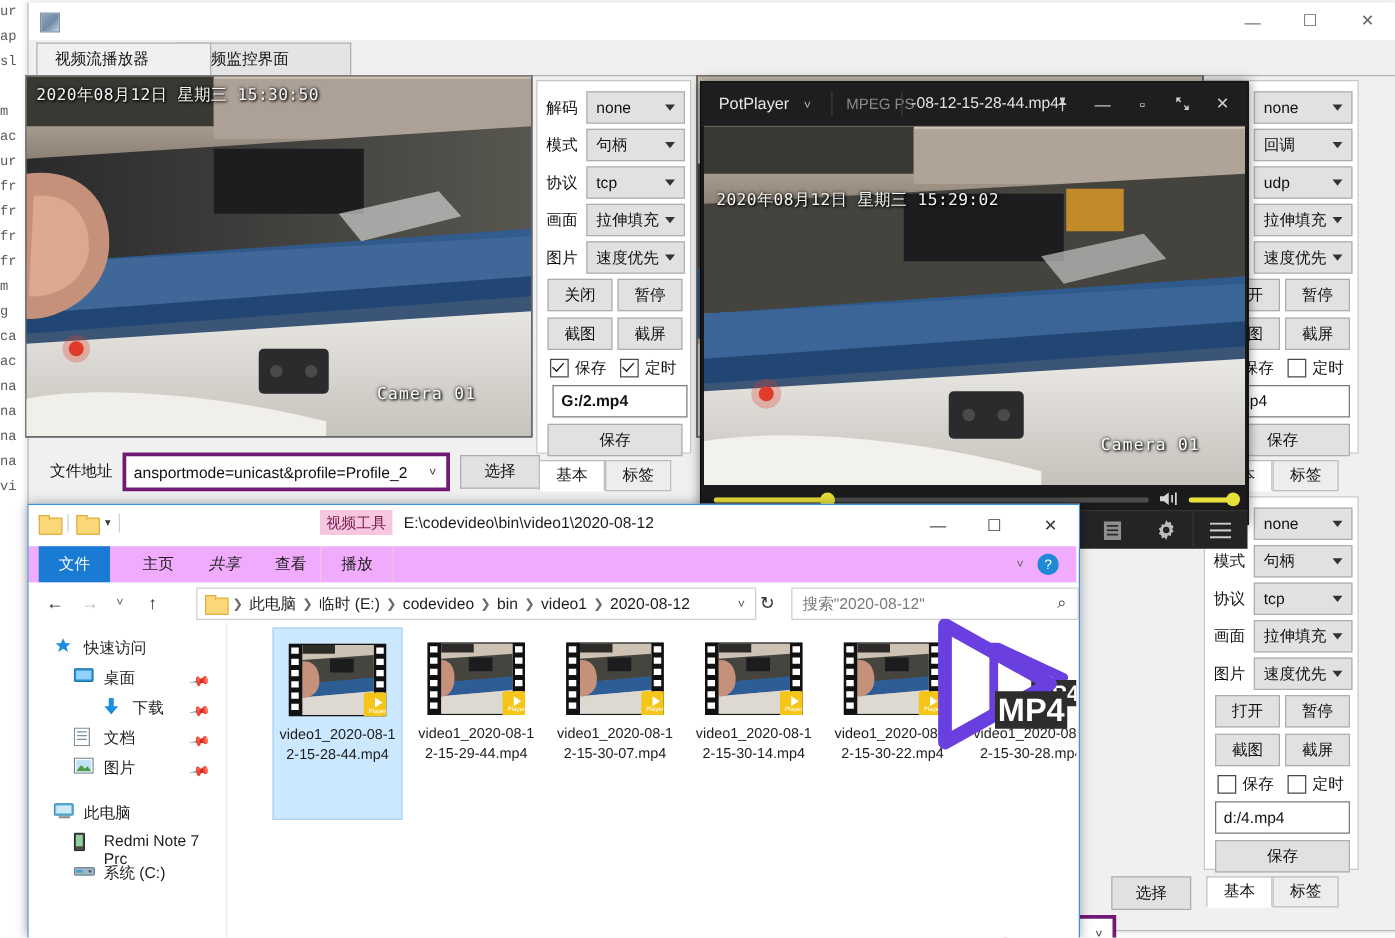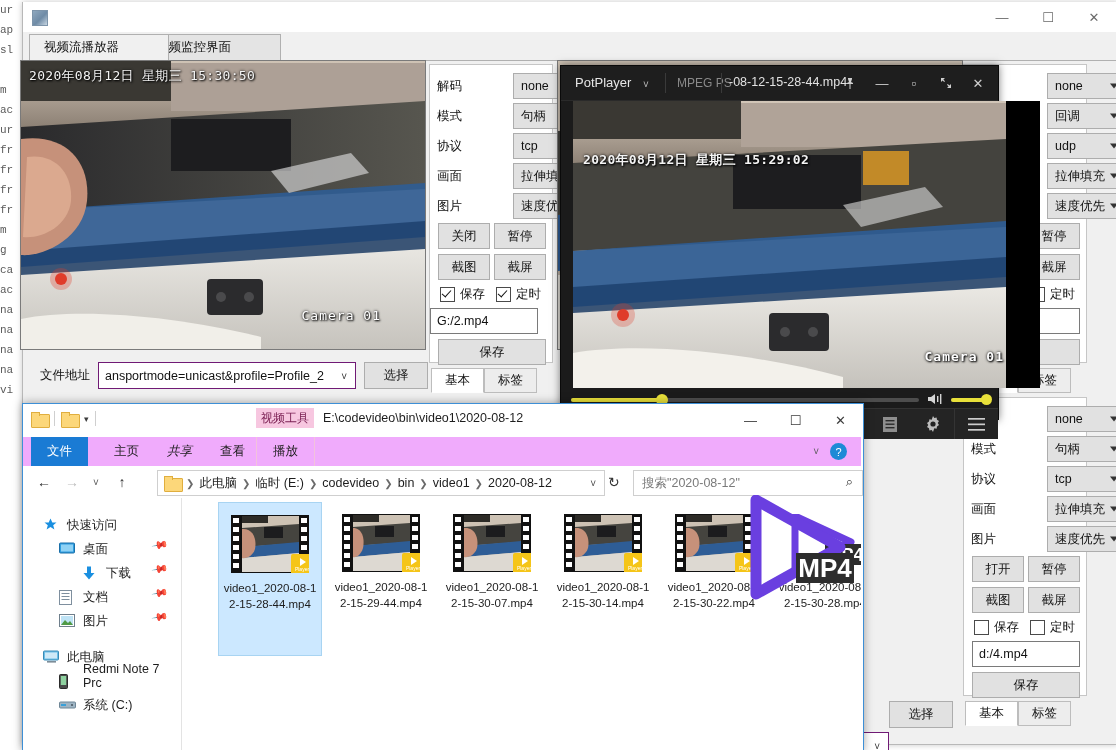--- a/index.html
+++ b/index.html
@@ -34,56 +34,56 @@
   .apptab.active{background:#f0f0f0;border-bottom:1px solid #f0f0f0;}
   
   .videopane{position:absolute;border:1px solid #7a7a7a;overflow:hidden;background:#2c2c2c;}
   .vidimg{position:absolute;left:0;top:0;width:100%;height:100%;}
   .osd-time{position:absolute;left:8px;top:6px;font-family:"DejaVu Sans Mono","Liberation Mono",monospace;
      font-size:13px;color:#f4f4f4;text-shadow:0 0 3px #000,1px 1px 2px #000;letter-spacing:.3px;white-space:nowrap;}
   .osd-cam{position:absolute;right:44px;bottom:26px;font-family:"DejaVu Sans Mono","Liberation Mono",monospace;
      font-size:13px;color:#fff;text-shadow:0 0 3px #000,1px 1px 2px #000;letter-spacing:1px;}
   
   .ctrlbox{position:absolute;background:#ffffff;border:1px solid #c6c6c6;}
-  .crow{position:absolute;display:flex;align-items:center;gap:44px;}
+  .crow{position:absolute;display:flex;align-items:center;}
   .clabel{font-size:12.5px;color:#111;white-space:nowrap;}
   .ccombo{position:relative;height:24px;background:#e1e1e1;border:1px solid #adadad;
     display:flex;align-items:center;padding-left:7px;font-size:12.5px;color:#111;}
   .ccombo .arw{position:absolute;right:7px;top:50%;transform:translateY(-50%);
     width:0;height:0;border-left:4px solid transparent;border-right:4px solid transparent;border-top:5px solid #333;}
   .cbtn{height:24px;background:#e1e1e1;border:1px solid #adadad;display:flex;align-items:center;
     justify-content:center;font-size:12.5px;color:#111;}
   .ccheck{display:flex;align-items:center;font-size:12.5px;color:#111;}
   .ccheck .box{width:13px;height:13px;border:1px solid #4a4a4a;background:#fff;margin-right:5px;
     position:relative;flex:none;}
   .ccheck.on .box::after{content:"";position:absolute;left:3px;top:0px;width:4px;height:8px;
     border:solid #111;border-width:0 1.6px 1.6px 0;transform:rotate(42deg);}
   .ctext{height:24px;background:#fff;border:1px solid #7a7a7a;display:flex;align-items:center;
     padding-left:6px;font-size:12.5px;color:#111;}
   .tabstrip{position:absolute;display:flex;align-items:flex-end;}
   .stab{height:23px;line-height:22px;padding:0 13px;font-size:12.5px;border:1px solid #bdbdbd;
     background:#ededed;color:#111;}
   .stab.active{background:#fff;border-bottom-color:#fff;}
   
   .addrrow{position:absolute;display:flex;align-items:center;gap:8px;}
-  .addrcombo{position:relative;height:25px;background:#fff;border:1px solid #701a75;display:flex;
+  .addrcombo{position:relative;height:25px;background:#fff;border:3px solid #701a75;display:flex;
     align-items:center;padding-left:6px;font-size:12.5px;color:#111;}
   .addrcombo .arw{position:absolute;right:8px;top:50%;transform:translateY(-50%);color:#333;font-size:10px;}
   
   #potplayer{position:absolute;left:560px;top:65px;width:437px;height:353px;background:#1b1b1b;
     border:1px solid #0a0a0a;box-shadow:0 0 8px rgba(0,0,0,.5);}
   #pp-title{height:34px;background:#1e1e1e;position:relative;border-bottom:1px solid #2a2a2a;}
   #pp-title .pp-name{position:absolute;left:14px;top:9px;font-size:13px;color:#e6e6e6;}
   #pp-title .pp-chev{position:absolute;left:82px;top:13px;color:#bdbdbd;font-size:10px;}
   #pp-title .pp-sep{position:absolute;top:7px;width:1px;height:20px;background:#3a3a3a;}
   #pp-title .pp-fmt{position:absolute;left:116px;top:10px;font-size:12px;color:#8a8a8a;}
   #pp-title .pp-file{position:absolute;left:168px;top:9px;font-size:12.5px;color:#e2e2e2;white-space:nowrap;}
   #pp-title .pp-btns{position:absolute;right:4px;top:0;height:34px;display:flex;align-items:center;}
   #pp-title .pp-btn{width:32px;height:34px;display:flex;align-items:center;justify-content:center;color:#cfcfcf;font-size:13px;}
-  #pp-video{position:absolute;left:12px;top:35px;width:467px;height:287px;overflow:hidden;background:#000;font-weight:bold;}
+  #pp-video{position:absolute;left:2px;top:35px;width:433px;height:287px;overflow:hidden;background:#000;}
   #pp-bar{position:absolute;left:0;bottom:0;width:437px;height:31px;background:#1b1b1b;}
   #pp-seek{position:absolute;left:10px;top:10px;width:348px;height:4px;background:#4d4d4d;border-radius:2px;}
   #pp-seek .fill{position:absolute;left:0;top:0;height:4px;background:#e8e03a;border-radius:2px;width:90px;}
   #pp-seek .knob{position:absolute;left:85px;top:-4px;width:12px;height:12px;border-radius:50%;background:#e8e03a;}
   #pp-vol{position:absolute;left:390px;top:10px;width:38px;height:4px;background:#4d4d4d;border-radius:2px;}
   #pp-vol .fill{position:absolute;left:0;top:0;height:4px;width:38px;background:#e8e03a;border-radius:2px;}
   #pp-vol .knob{position:absolute;right:-3px;top:-4px;width:11px;height:11px;border-radius:50%;background:#e8e03a;}
   #pp-ctrl{position:absolute;left:0;top:20px;width:437px;height:30px;background:#242424;
     border-top:1px solid #333;display:flex;align-items:center;}
   #pp-ctrl .pb{width:43px;height:30px;display:flex;align-items:center;justify-content:center;
@@ -117,21 +117,21 @@
   #ex-nav .nv{position:absolute;top:6px;width:22px;height:20px;display:flex;align-items:center;justify-content:center;font-size:14px;}
   #ex-crumb{position:absolute;left:134px;top:4px;width:440px;height:24px;border:1px solid #cfcfcf;
     display:flex;align-items:center;padding-left:6px;font-size:12.5px;color:#1d1d1d;gap:5px;}
   #ex-crumb .sep{color:#6a6a6a;font-size:10px;}
   #ex-crumb .cdd{position:absolute;right:8px;color:#4a4a4a;font-size:10px;}
   #ex-refresh{position:absolute;left:585px;top:8px;font-size:14px;color:#333;}
   #ex-search{position:absolute;left:610px;top:4px;width:220px;height:24px;border:1px solid #cfcfcf;
     display:flex;align-items:center;padding-left:8px;font-size:12.5px;color:#7a7a7a;}
   #ex-search .mag{position:absolute;right:9px;top:3px;font-size:13px;color:#333;}
   #ex-sidebar{position:absolute;left:0;top:94px;width:158px;height:253px;background:#fff;border-right:1px solid #e3e3e3;}
-  .navitem{height:24px;display:flex;align-items:flex-end;font-size:12.5px;color:#1d1d1d;position:relative;}
+  .navitem{height:24px;display:flex;align-items:flex-start;font-size:12.5px;color:#1d1d1d;position:relative;}
   .navitem .ic{width:18px;height:16px;margin-right:6px;flex:none;position:relative;}
   .navitem .pin{position:absolute;right:14px;top:5px;color:#9a9a9a;font-size:11px;transform:rotate(35deg);}
   #ex-content{position:absolute;left:159px;top:94px;width:679px;height:253px;background:#fff;overflow:hidden;}
   .fileitem{position:absolute;width:102px;height:152px;display:flex;flex-direction:column;align-items:center;}
   .fileitem.sel{background:#cce8ff;border:1px solid #a8d4f2;}
   .thumb{width:78px;height:58px;margin-top:12px;position:relative;overflow:hidden;background:#000;}
   .thumb .film{position:absolute;left:0;top:0;width:78px;height:58px;}
   .thumb .badge{position:absolute;right:-4px;bottom:-3px;width:22px;height:22px;background:#f5c518;
     border-radius:2px;display:flex;flex-direction:column;align-items:center;justify-content:center;}
   .thumb .badge .tri{width:0;height:0;border-left:6px solid #fff;border-top:4px solid transparent;border-bottom:4px solid transparent;margin-left:2px;}
@@ -284,21 +284,21 @@
       <span>截屏</span>
       </div>
     <div class="ccheck on" style="position:absolute;left:10px;top:221px;">
       <span class="box"></span>
       <span>保存</span>
     </div>
     <div class="ccheck on" style="position:absolute;left:66px;top:221px;">
       <span class="box"></span>
       <span>定时</span>
     </div>
-    <div class="ctext" style="position:absolute;left:0;top:243px;width:100px;">
+    <div class="ctext" style="position:absolute;left:12px;top:243px;width:100px;font-weight:bold;">
       <span>G:/2.mp4</span>
     </div>
     <div class="cbtn" style="position:absolute;left:8px;top:274px;width:106px;">
       <span>保存</span>
     </div>
   </div>
   <div class="tabstrip" style="left:408px;top:366px;">
     <div class="stab active">
       <span>基本</span></div>
     <div class="stab">

